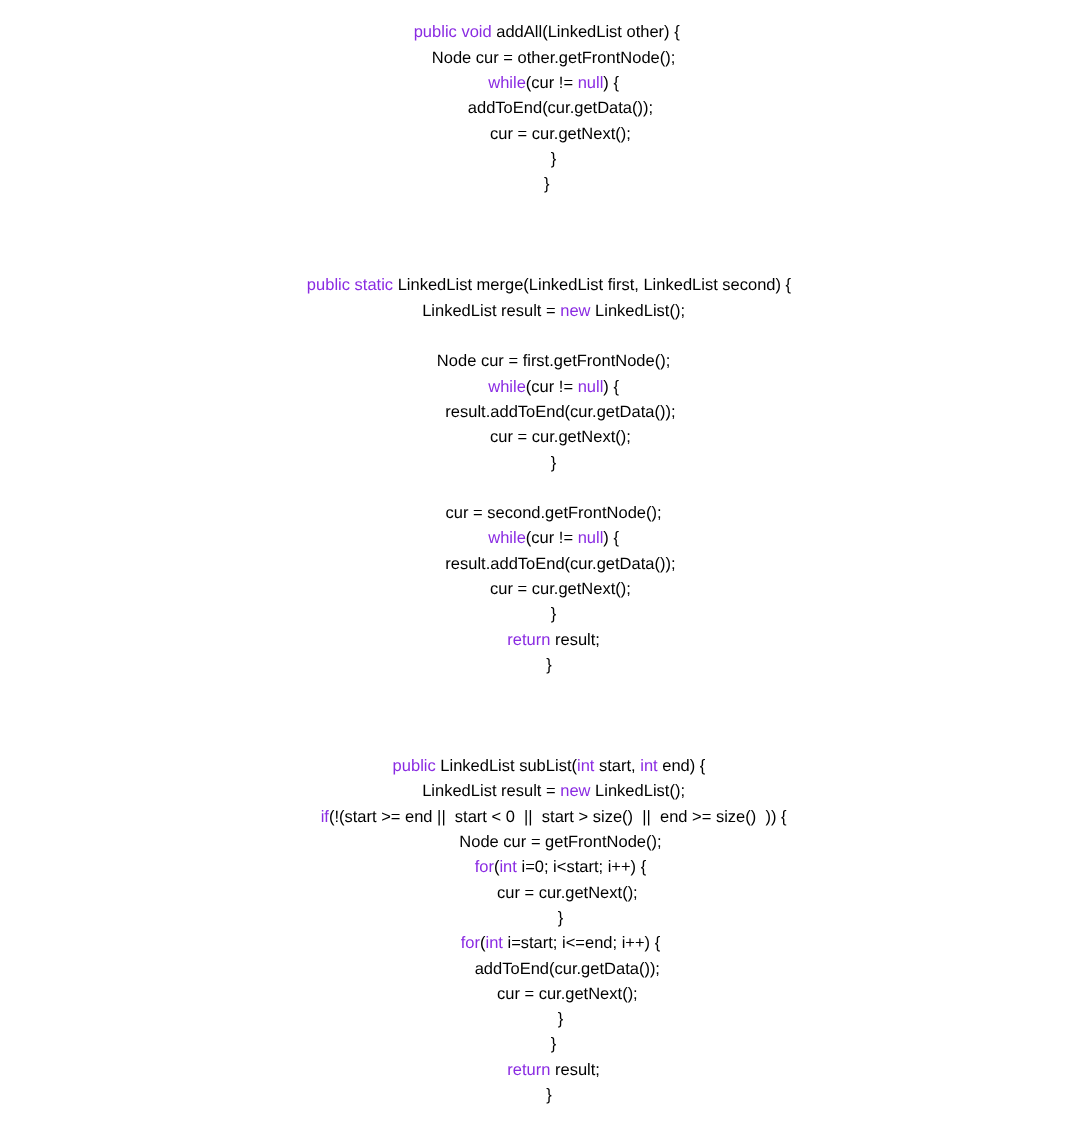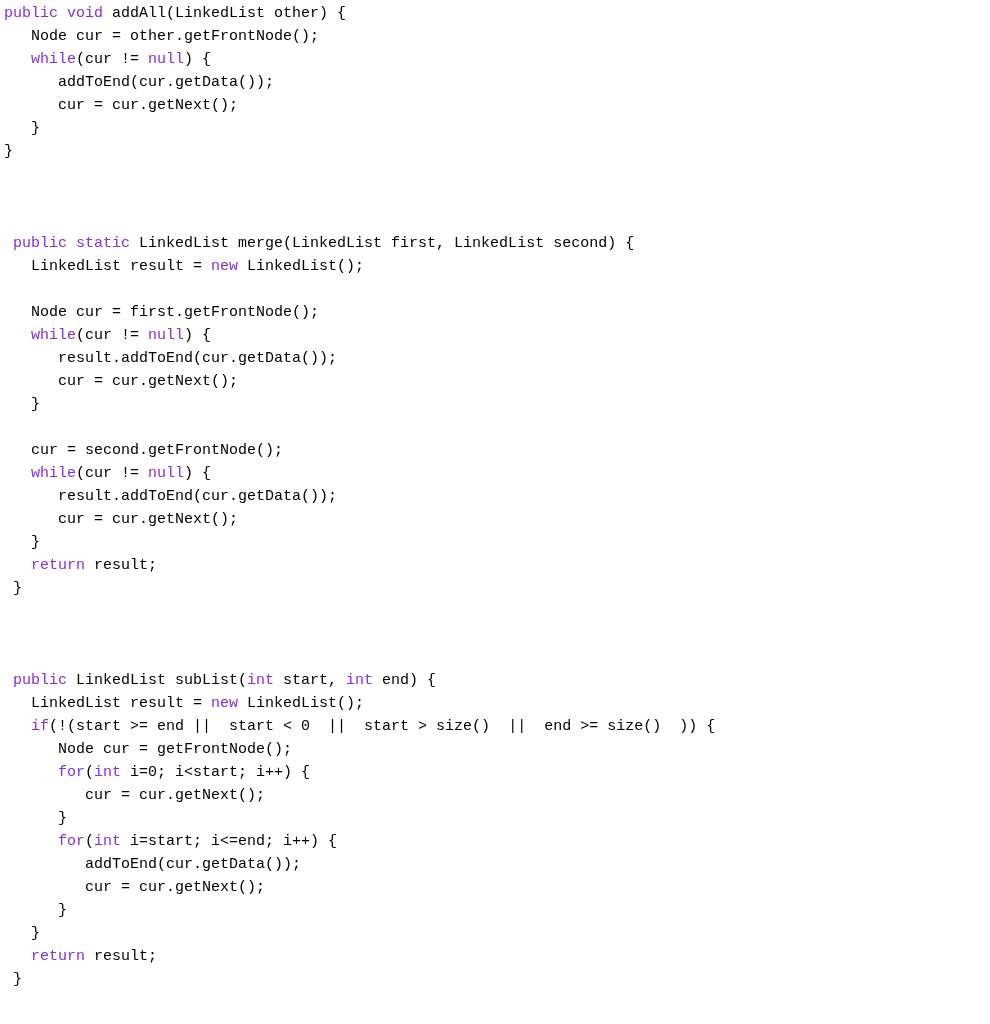--- a/index.html
+++ b/index.html
@@ -2,27 +2,28 @@
 <html><head>
 <meta charset="utf-8">
 <style>
   html, body {
     margin: 0;
     padding: 0;
     background: #ffffff;
     width: 990px;
   }
   pre.code {
-    font-family: Liberation Mono, monospace;
+    font-family: Liberation Sans, sans-serif;
     font-size: 15px;
     line-height: 23px;
-    margin: 0;
+    margin: 16px;
     padding: 2px 0 0 4px;
     white-space: pre;
     color: #000000;
+    text-align: center;
   }
   .kw  { color: #8a2be2; }   
   .num { color: #000000; }   
 </style>
 </head>
 <body>
 
 <pre class="code" id="codeblock"><span class="kw">public</span><span> </span><span class="kw">void</span><span> addAll(LinkedList other) {</span>
 <span>   Node cur = other.getFrontNode();</span>
 <span>   </span><span class="kw">while</span><span>(cur != </span><span class="kw">null</span><span>) {</span>

